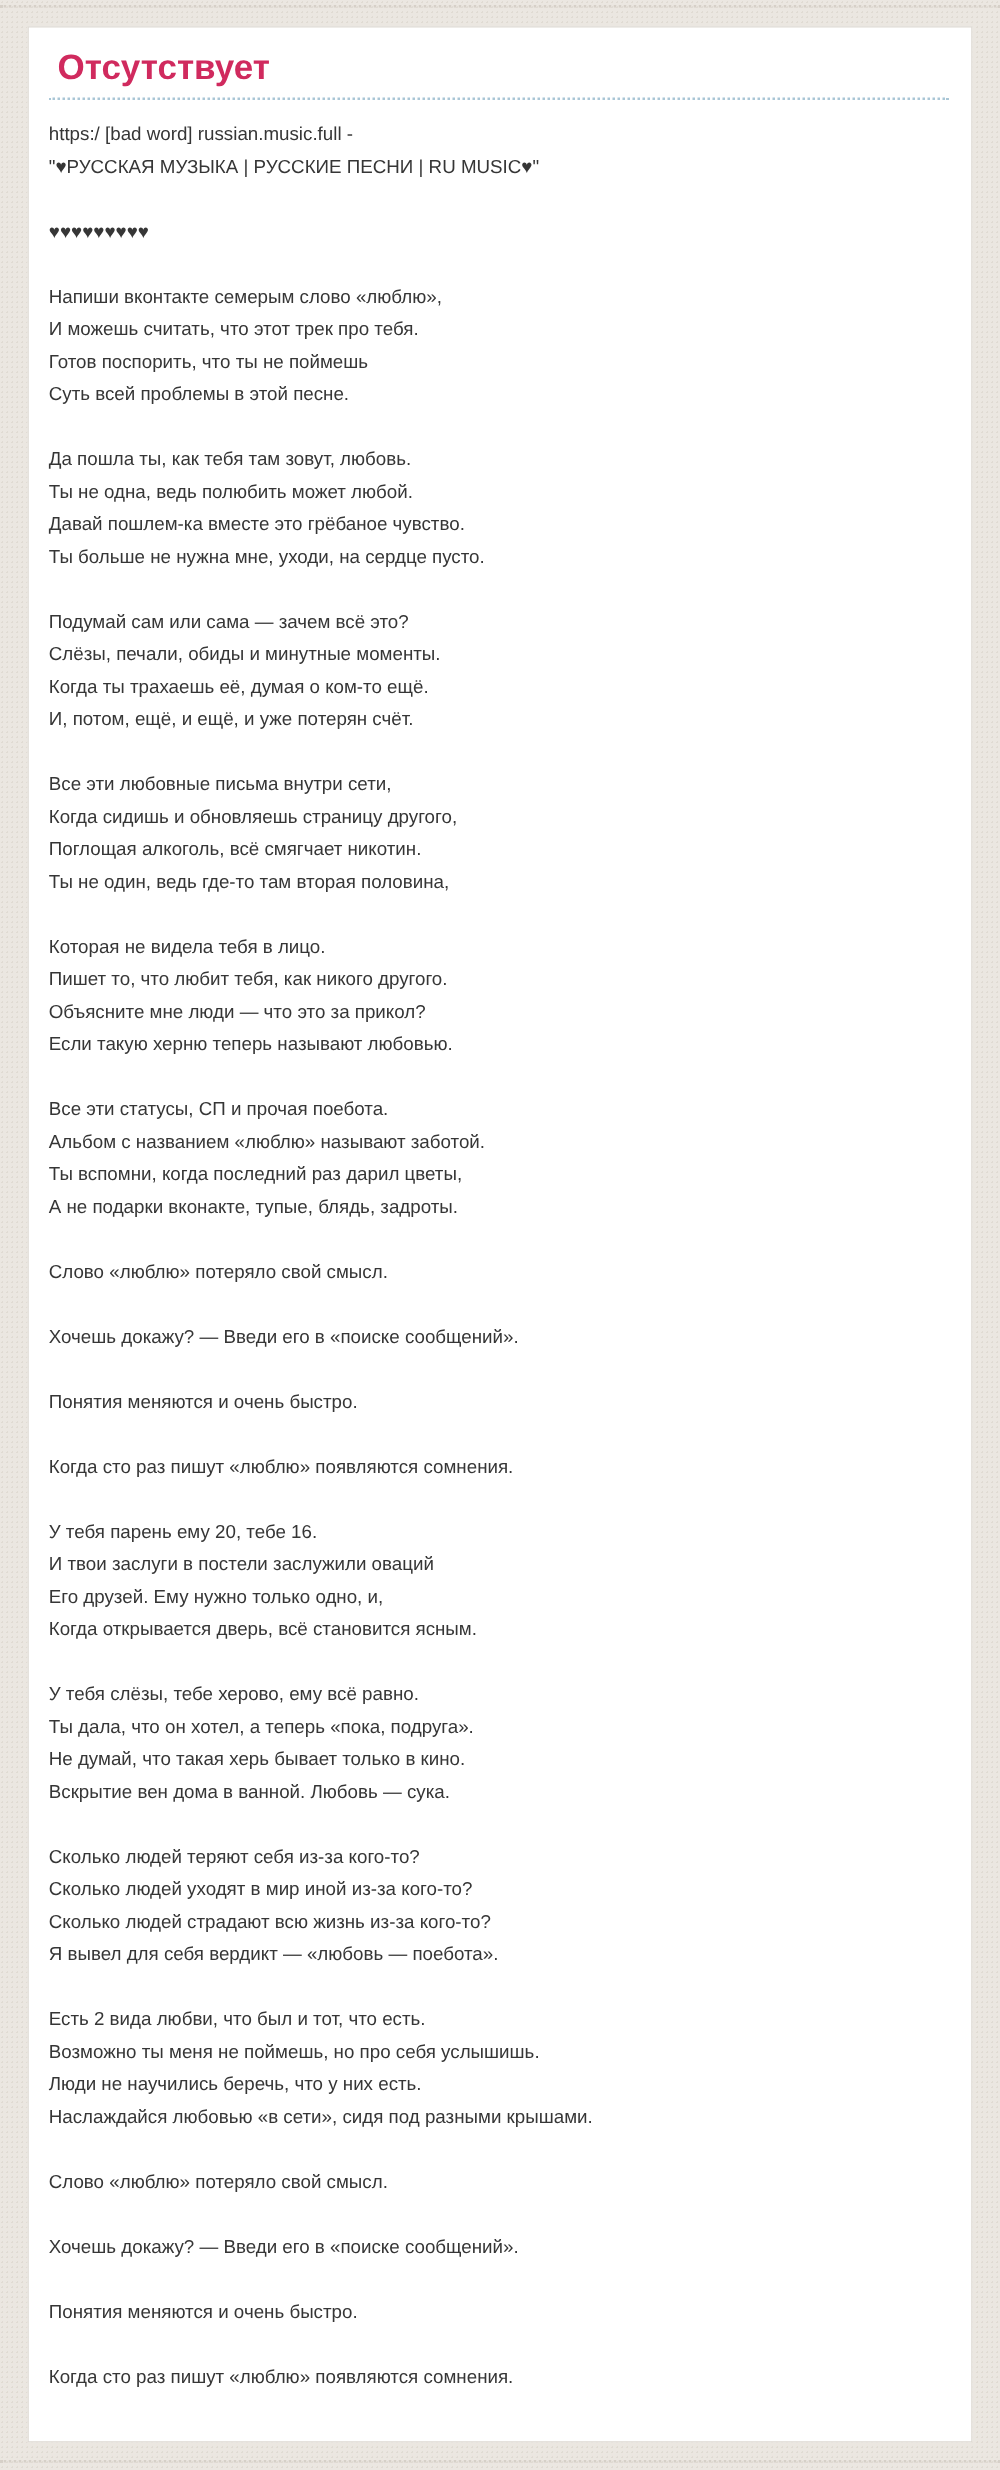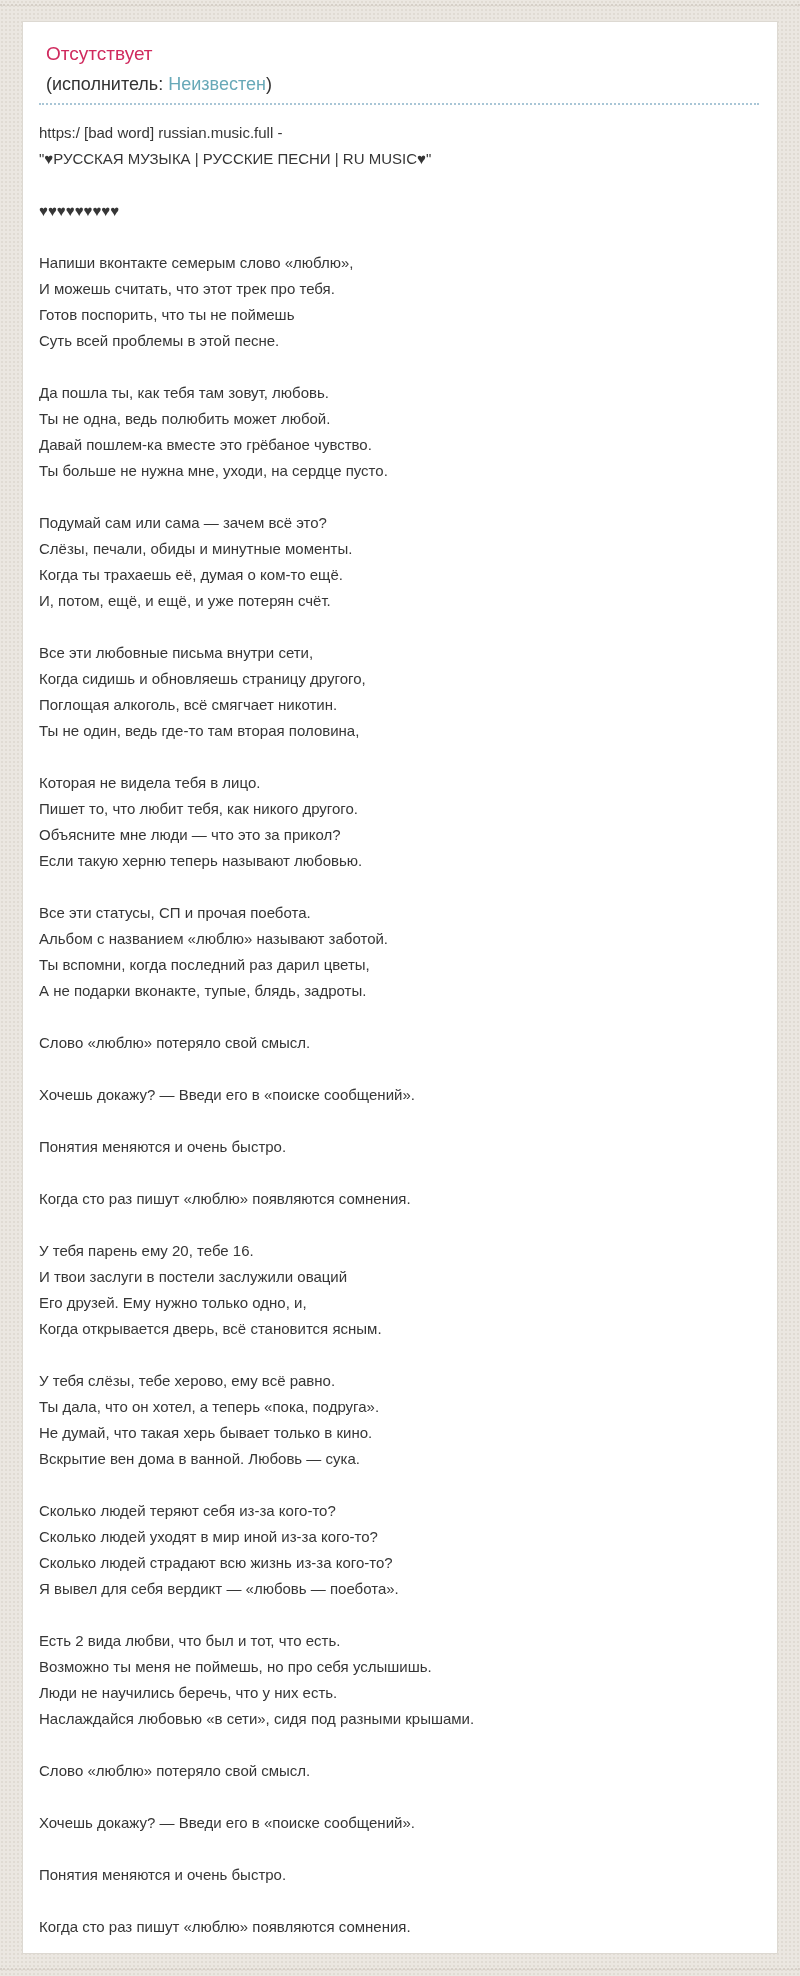--- a/index.html
+++ b/index.html
@@ -28,22 +28,22 @@
     box-sizing: border-box;
     width: 756px;
     height: 1933px;
     background: #ffffff;
     border: 1px solid #ddd9d2;
     padding: 14px 18px 24px 16px;
     overflow: hidden;
   }
   .song-title {
     margin: 2px 0 0 7px;
-    font-size: 19px;
-    font-weight: 400;
+    font-size: 28px;
+    font-weight: 700;
     line-height: 32px;
     color: #d02a5e;
   }
   .artist-line {
     margin: 3px 0 0 7px;
     font-size: 18px;
     line-height: 22px;
     color: #333333;
     white-space: pre-wrap;
   }
@@ -67,21 +67,20 @@
 </style>
 </head>
 <body>
 
 <div class="texture-row top"></div>
 <div class="texture-row bottom"></div>
 
 <div class="card">
   <h1 class="song-title">Отсутствует</h1>
 
-  <div class="artist-line"><span>(исполнитель: </span><a class="artist-link">Неизвестен</a><span>)</span></div>
 
   <div class="header-divider"></div>
 
   <div class="lyrics">https:/ [bad word] russian.music.full -
 "♥РУССКАЯ МУЗЫКА | РУССКИЕ ПЕСНИ | RU MUSIC♥"
 
 ♥♥♥♥♥♥♥♥♥
 
 Напиши вконтакте семерым слово «люблю»,
 И можешь считать, что этот трек про тебя.

